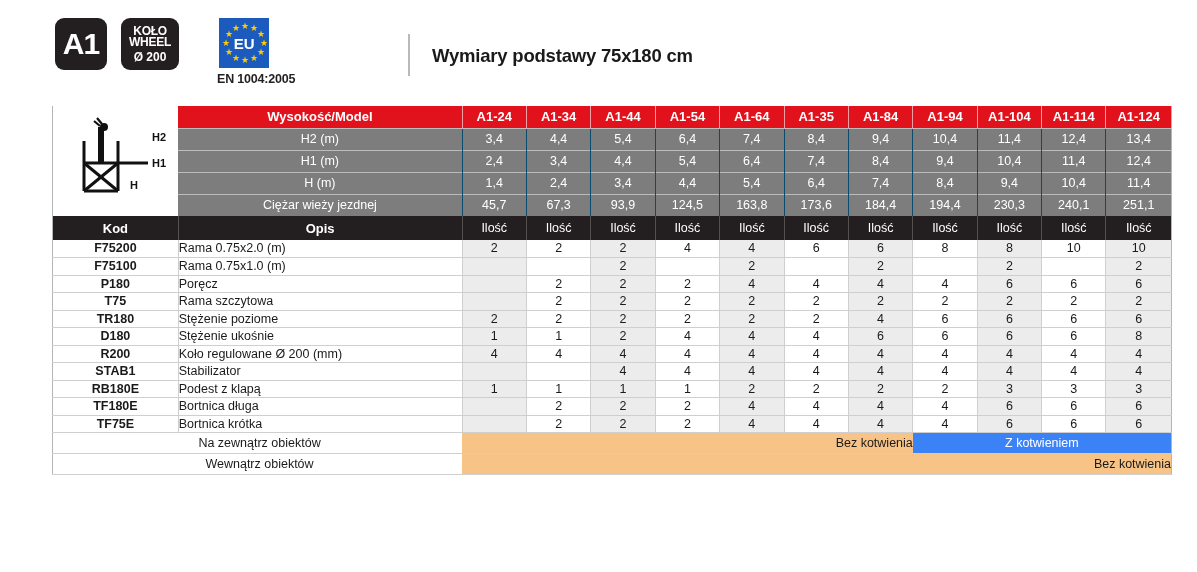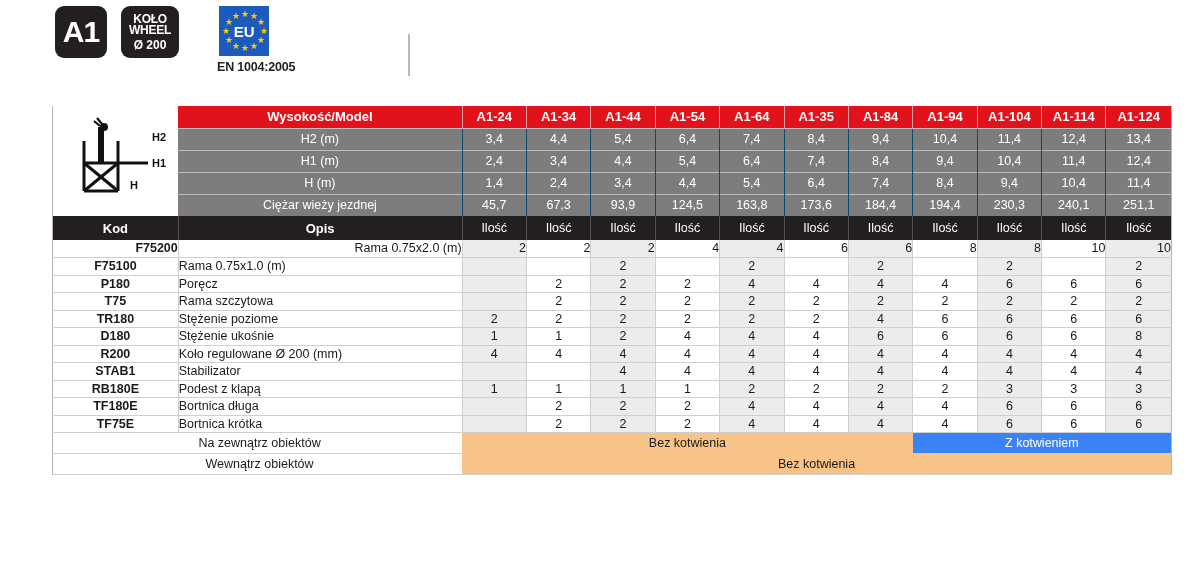--- a/index.html
+++ b/index.html
@@ -6,21 +6,21 @@
   html, body {
     width: 1197px; height: 572px;
     background: #ffffff;
     font-family: "Liberation Sans", sans-serif;
     overflow: hidden;
   }
   #root { position: relative; width: 1197px; height: 572px; }
 
   
   .badgebar {
-    position: absolute; left: 55px; top: 6px;
+    position: absolute; left: 55px; top: 18px;
     height: 72px; display: flex; align-items: flex-start; gap: 14px;
   }
   .badge-a1 {
     width: 52px; height: 52px; background: #231f20; border-radius: 9px;
     color: #fff; display: flex; align-items: center; justify-content: center;
     font-size: 30px; font-weight: bold; letter-spacing: -1px; line-height: 1;
   }
   .badge-wheel {
     width: 58px; height: 52px; background: #231f20; border-radius: 9px;
     color: #fff; display: flex; flex-direction: column;
@@ -99,27 +99,27 @@
 
   td.illus { background: #ffffff; }
 
   
   tr.body td { height: 17.5px; border-bottom: 1px solid #cfcfcf;
                border-right: 1px solid #cfcfcf; background: #ffffff; }
   tr.body td.shade { background: #ececec; }
   tr.body td.code { font-weight: bold; font-size: 12.5px; text-align: center; }
   tr.body td.desc { text-align: left; font-size: 12.5px; }
   tr.body td:last-child { border-right: 0; }
-  tr.body.first td { border-top: 0; text-align: right; }
+  tr.body.first td { border-top: 0; }
 
   
   tr.foot td { height: 21px; font-size: 12.5px;
                border-bottom: 1px solid #cfcfcf; background: #ffffff; }
   tr.foot td.lbl { text-align: center; padding-left: 4px; }
-  tr.foot td.orange { background: #f8c386; color: #1a1a1a; font-weight: normal; }
+  tr.foot td.orange { background: #f8c386; color: #1a1a1a; font-weight: normal; text-align: right; }
   tr.foot td.redorange { background: #3b82f6; color: #ffffff; font-weight: normal; }
 
   
   .tbl { border-left: 1px solid #b5b5b5; border-right: 1px solid #b5b5b5;
          border-bottom: 1px solid #b5b5b5; }
 
   
   .illus-box { position: relative; width: 100%; height: 100%; }
   .illus-svg { position: absolute; left: 50%; top: 50%; transform: translate(-50%,-50%); }
 </style>
@@ -154,20 +154,21 @@
         <span class="star" style="left:3px;top:21px;">★</span>
         <span class="star" style="left:6px;top:12px;">★</span>
         <span class="star" style="left:13px;top:6px;">★</span>
         <span class="eutext">EU</span>
       </div>
       <div class="badge-en">EN 1004:2005</div>
     </div>
   </div>
 
   <div class="title-sep"></div>
+  <div class="page-title">Wymiary podstawy 75x180 cm</div>
 
   <table class="tbl">
     <colgroup id="cg">
       <col style="width:125px">
       <col style="width:282px">
       <col style="width:64px">
         <col style="width:64px">
         <col style="width:64px">
       <col style="width:64px">
         <col style="width:64px">

